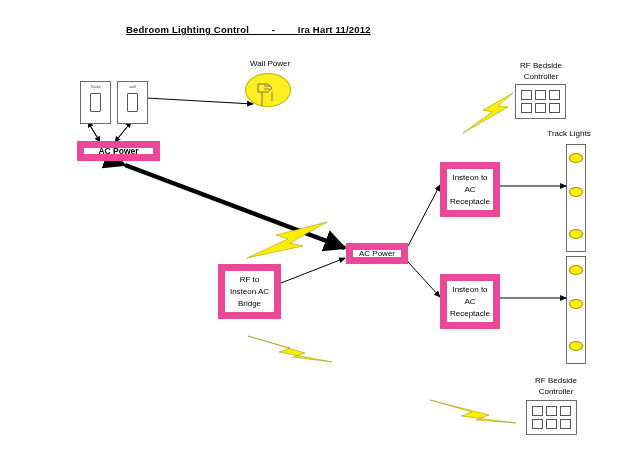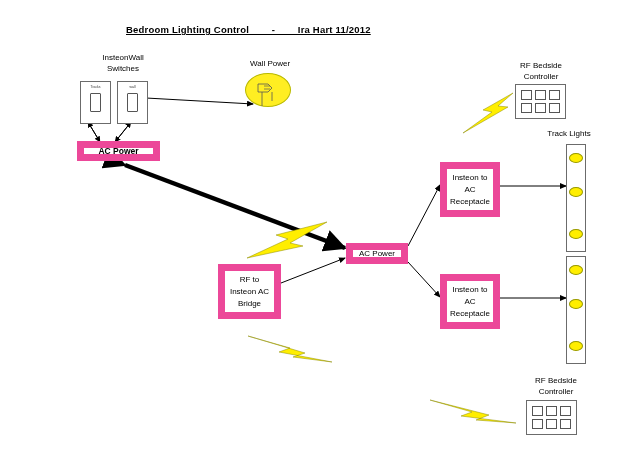--- a/index.html
+++ b/index.html
@@ -159,22 +159,20 @@
       <path d="M247,258 L288,239 L276,235 L327,222 L290,243 L303,246 Z" fill="#ffee00" stroke="#8a8a00" stroke-width="0.5"></path>
     </g>
     <g>
       <path d="M248,336 L290,348 L279,352 L332,362 L293,357 L305,353 Z" fill="#ffee00" stroke="#8a8a00" stroke-width="0.5"></path>
     </g>
     <g>
       <path d="M430,400 L472,412 L461,416 L516,423 L476,420 L489,415 Z" fill="#ffee00" stroke="#8a8a00" stroke-width="0.5"></path>
     </g>
   </svg>
 
-  <div class="label" style="left:88px;top:52px;width:70px;">InsteonWall
-Switches</div>
 
   <div class="plate" style="left:80px;top:81px;width:29px;height:41px;">
     <div class="plate-label">Tracks</div>
     <div class="paddle"></div>
   </div>
 
   <div class="plate" style="left:117px;top:81px;width:29px;height:41px;">
     <div class="plate-label">wall</div>
     <div class="paddle"></div>
   </div>

